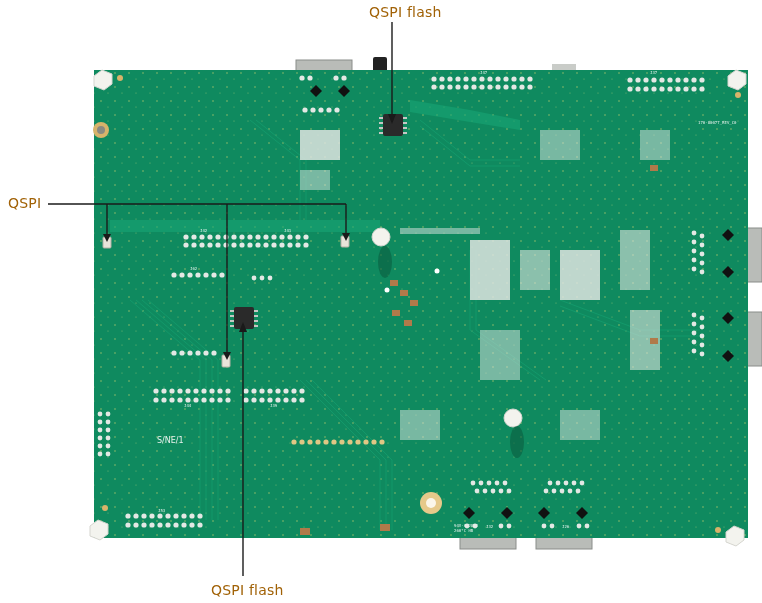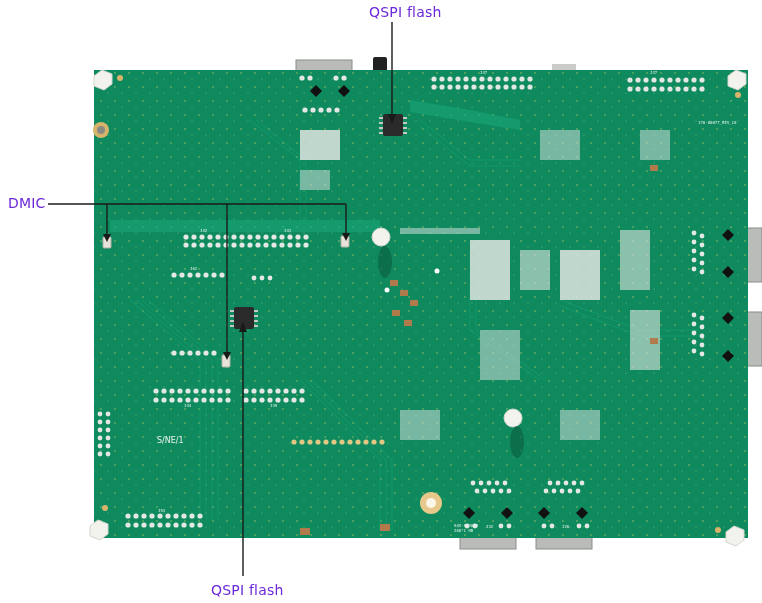--- a/index.html
+++ b/index.html
@@ -1,19 +1,19 @@
 <!DOCTYPE html>
 <html><head>
   <meta charset="utf-8">
   <style>
     html, body { margin: 0; padding: 0; background: #ffffff; }
     body { width: 762px; height: 603px; position: relative; overflow: hidden;
            font-family: "Liberation Sans", sans-serif; }
     .stage { position: absolute; left: 0; top: 0; width: 762px; height: 603px; }
-    .label { position: absolute; font-size: 14px; color: #6d28d9; letter-spacing: 0.2px;
+    .label { position: absolute; font-size: 14px; color: #a16207; letter-spacing: 0.2px;
              font-family: "DejaVu Sans", sans-serif; white-space: nowrap; }
     svg { position: absolute; left: 0; top: 0; }
   </style>
 </head>
 <body>
 
 <div class="stage">
   <svg width="762" height="603" viewBox="0 0 762 603">
     <defs>
       <pattern id="dots" width="14" height="14" patternUnits="userSpaceOnUse">
@@ -452,15 +452,15 @@
     <g fill="#1a1a1a">
       <path d="M388 114 L396 114 L392 124 Z"></path>
       <path d="M103 234 L111 234 L107 242 Z"></path>
       <path d="M342 233 L350 233 L346 241 Z"></path>
       <path d="M223 352 L231 352 L227 360 Z"></path>
       <path d="M239 332 L247 332 L243 322 Z"></path>
     </g>
   </svg>
 
   <div class="label" style="left:369px; top:4px;">QSPI flash</div>
-  <div class="label" style="left:8px; top:195px;">DMIC</div>
+  <div class="label" style="left:8px; top:195px;">QSPI</div>
   <div class="label" style="left:211px; top:582px;">QSPI flash</div>
 </div>
 
 </body></html>

